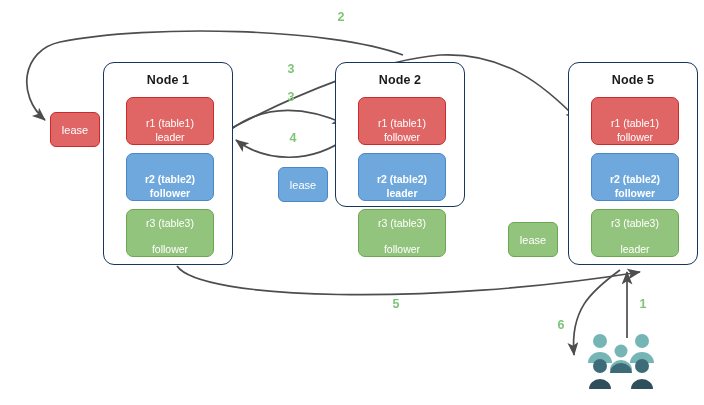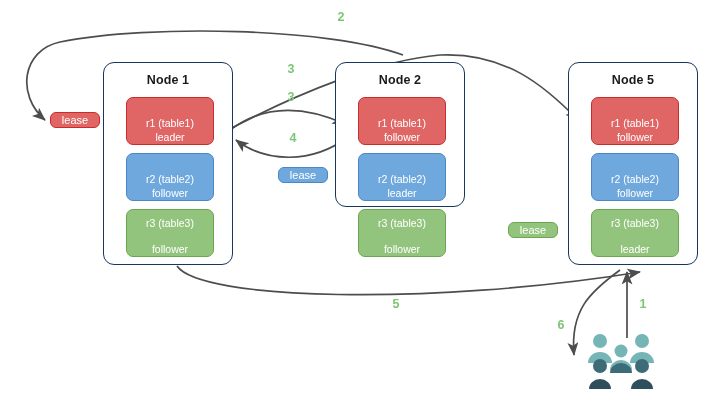--- a/index.html
+++ b/index.html
@@ -40,26 +40,26 @@
     flex-direction:column;
     align-items:center;
     justify-content:flex-end;
     color:#ffffff;
     font-size:10.5px;
     line-height:13.5px;
     text-align:center;
   }
   .replica .ln{display:block;}
   .r-red   {background:#e06666;border:1.4px solid #cc2b2b;}
-  .r-blue  {background:#6fa8dc;border:1.4px solid #4a86c8;}
+  .r-blue  {background:#6fa8dc;border:1.4px solid #4a86c8;font-weight:bold;}
   .r-green {background:#93c47d;border:1.4px solid #6aa84f;gap:12px;}
 
   .lease{
     position:absolute;
-    width:50px;height:16px;
+    width:50px;height:35px;
     border-radius:6px;
     box-sizing:border-box;
     display:flex;align-items:center;justify-content:center;
     color:#ffffff;font-size:11px;
   }
   .lease-red   {background:#e06666;border:1.4px solid #cc2b2b;}
   .lease-blue  {background:#6fa8dc;border:1.4px solid #4a86c8;}
   .lease-green {background:#93c47d;border:1.4px solid #6aa84f;}
 
   .step-label{

